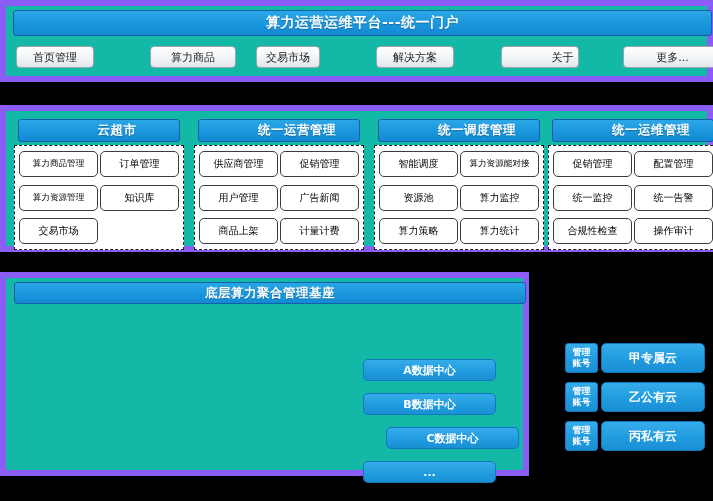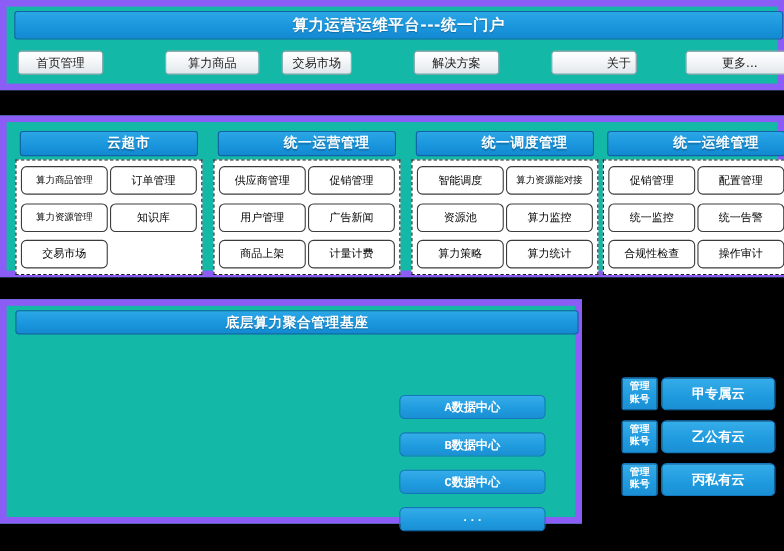--- a/index.html
+++ b/index.html
@@ -129,21 +129,20 @@
     background: linear-gradient(180deg, #36adea 0%, #1f9ade 60%, #1b8fd4 100%);
     border: 1px solid #1477bd;
     border-radius: 5px;
     color: #ffffff;
     font-weight: bold;
     font-size: 11px;
     display: flex;
     align-items: center;
     justify-content: center;
     z-index: 3;
-    font-family: Liberation Mono, monospace;
   }
 
   
   #cloud-col { position: absolute; left: 565px; top: 343px; width: 140px; height: 112px; }
   .cloud-row { position: absolute; left: 0; width: 140px; height: 30px; }
   .acct {
     position: absolute; left: 0; top: 0;
     width: 33px; height: 30px;
     background: linear-gradient(180deg, #36adea 0%, #1f9ade 60%, #1b8fd4 100%);
     border: 1px solid #1477bd;
@@ -241,21 +240,21 @@
   </div>
 
   <div class="panel" id="base-section">
     <div class="bluebar" id="base-title">底层算力聚合管理基座</div>
 
     <div id="platform-host"></div>
 
     <div id="dc-host">
         <div class="dc" style="top: 81px;">A数据中心</div>
         <div class="dc" style="top: 115px;">B数据中心</div>
-        <div class="dc" style="top: 149px;">C数据中心</div>
+        <div class="dc" style="top: 149px; margin-left: 23px;">C数据中心</div>
         <div class="dc" style="top: 183px;">...</div>
       </div>
   </div>
 
   <div id="cloud-col">
       <div class="cloud-row" style="top: 0px;">
         <div class="acct">
           <span>管理</span>
           <span>账号</span>
         </div>

